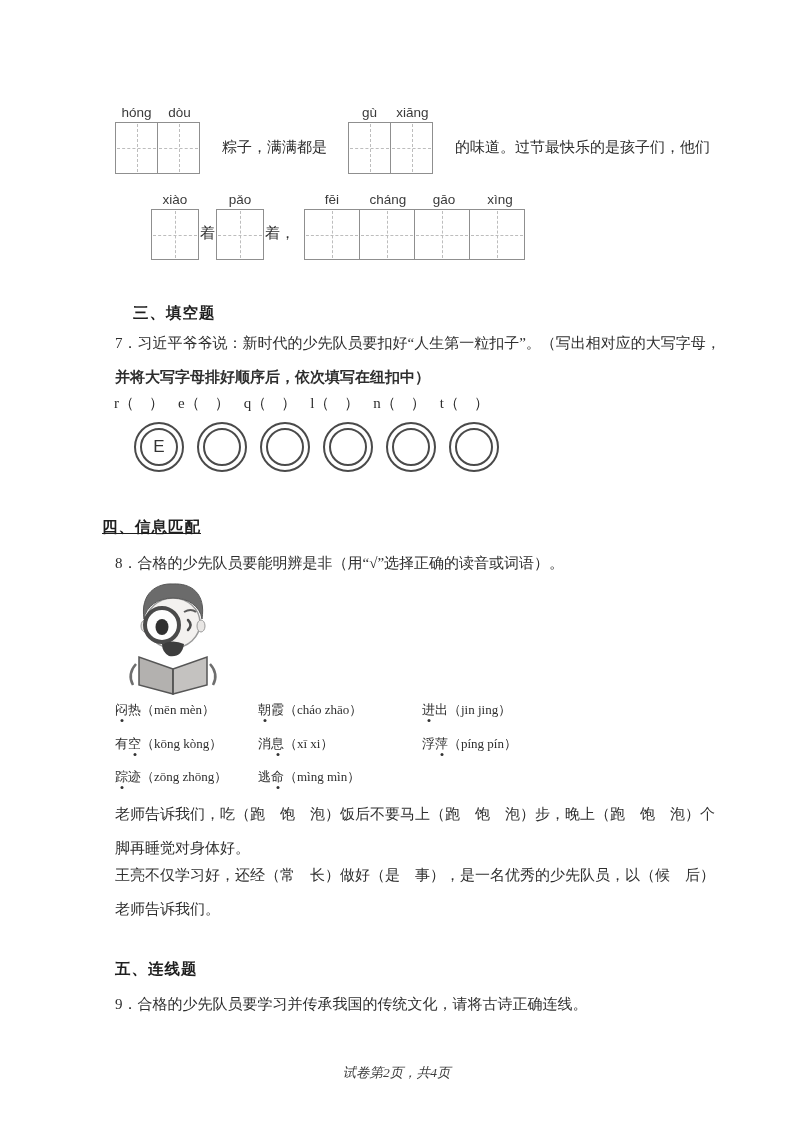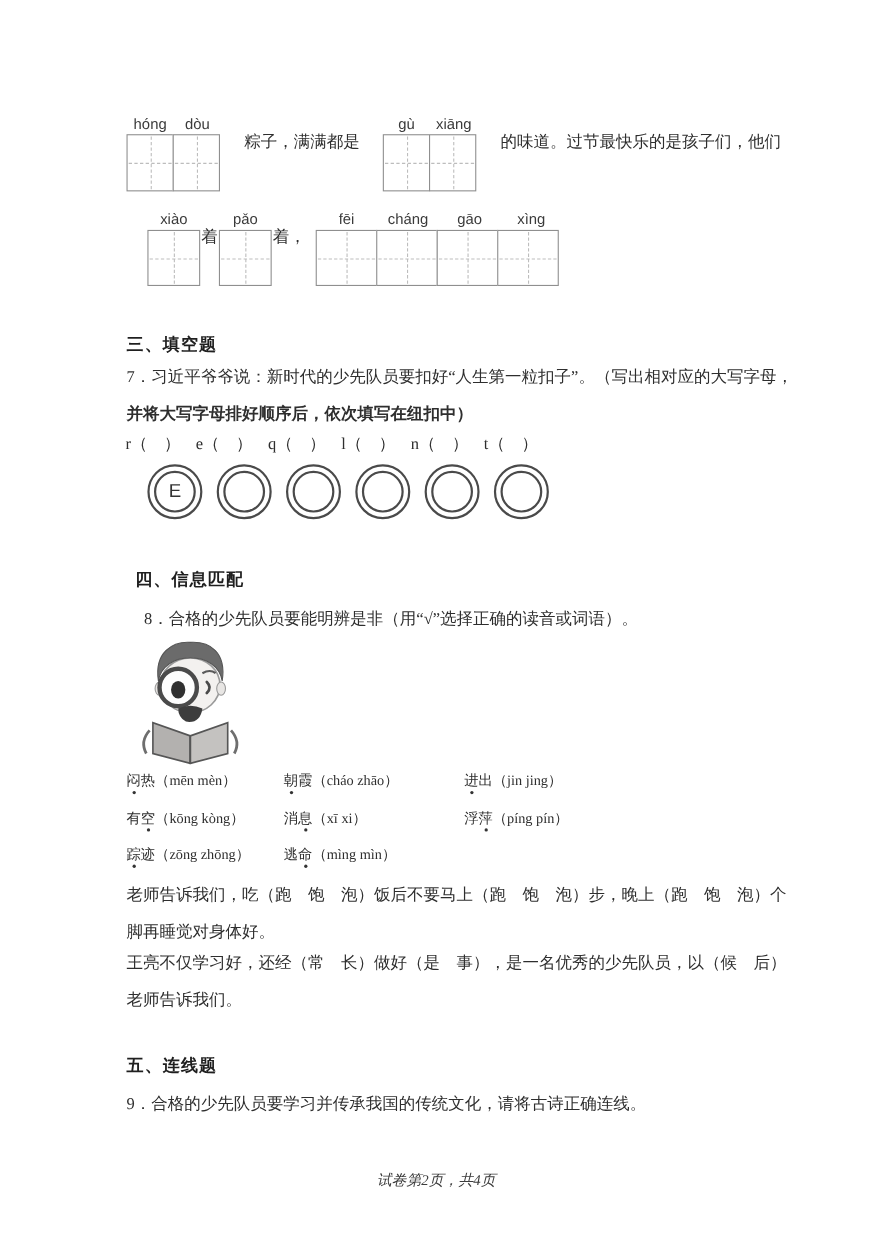--- a/index.html
+++ b/index.html
@@ -5,21 +5,21 @@
   * { margin:0; padding:0; box-sizing:border-box; }
   html,body { background:#fff; }
   .page {
     position:relative; width:793px; height:1122px; background:#ffffff;
     font-family:"Liberation Serif","DejaVu Serif",serif;
     color:#2e2e2e; overflow:hidden;
   }
   .abs { position:absolute; }
 
   
-  .dict-row { display:flex; align-items:center; }
+  .dict-row { display:flex; align-items:flex-end; }
   .box-group { display:flex; flex-direction:column; }
   .py-row { display:flex; height:19px; align-items:flex-end; margin-bottom:2px; }
   .py { display:inline-block; text-align:center;
         font-family:"Liberation Sans","DejaVu Sans",sans-serif;
         font-size:13.5px; color:#3a3a3a; }
   .boxes { display:flex; }
   .tbox { position:relative; border:1px solid #8f8f8f; background:#fff; }
   .tbox + .tbox { margin-left:-1px; }
   .tbox::before { content:""; position:absolute; left:1px; right:1px; top:50%;
                   border-top:1px dashed #bdbdbd; }
@@ -79,21 +79,21 @@
         <span class="py w43">xiāng</span>
       </div>
       <div class="boxes">
         <div class="tbox w43 h52"></div>
         <div class="tbox w43 h52"></div>
       </div>
     </div>
     <span class="dict-text">的味道。过节最快乐的是孩子们，他们</span>
   </div>
 
-  <div class="abs dict-row" style="top:188px; left:115px;padding-left:19px;">
+  <div class="abs dict-row" style="top:188px; left:132px;padding-left:19px;">
     <div class="box-group">
       <div class="py-row">
           <span class="py w48">xiào</span>
         </div>
       <div class="boxes">
           <div class="tbox w48 h51"></div>
         </div>
     </div>
     <span class="dict-text" style="padding:0 1px;">着</span>
     <div class="box-group">
@@ -114,21 +114,21 @@
       </div>
       <div class="boxes">
         <div class="tbox w56 h51"></div>
         <div class="tbox w56 h51"></div>
         <div class="tbox w56 h51"></div>
         <div class="tbox w56 h51"></div>
       </div>
     </div>
   </div>
 
-  <div class="abs sec-heading" style="top:303px; left:115px;">三、填空题</div>
+  <div class="abs sec-heading" style="top:303px; left:133px;">三、填空题</div>
   <div class="abs body-line" style="top:326px; left:115px;">7．习近平爷爷说：新时代的少先队员要扣好“人生第一粒扣子”。（写出相对应的大写字母，</div>
   <div class="abs body-line" style="top:360px; left:115px;font-weight:bold;">并将大写字母排好顺序后，依次填写在纽扣中）</div>
 
   <div class="abs letters-row" style="top:394px; left:114px;">
     <span>r（　）</span>
     <span>e（　）</span>
     <span>q（　）</span>
     <span>l（　）</span>
     <span>n（　）</span>
     <span>t（　）</span>
@@ -148,22 +148,22 @@
         <span class="btn-inner"></span>
       </div>
     <div class="btn-outer">
         <span class="btn-inner"></span>
       </div>
     <div class="btn-outer">
         <span class="btn-inner"></span>
       </div>
   </div>
 
-  <div class="abs sec-heading" style="top:517px; left:123px;">四、信息匹配</div>
-  <div class="abs body-line" style="top:546px; left:115px;margin-left:16px;">8．合格的少先队员要能明辨是非（用“√”选择正确的读音或词语）。</div>
+  <div class="abs sec-heading" style="top:517px; left:102px;text-decoration:underline;">四、信息匹配</div>
+  <div class="abs body-line" style="top:546px; left:115px;">8．合格的少先队员要能明辨是非（用“√”选择正确的读音或词语）。</div>
 
   <div class="abs" style="top:577px; left:112px;">
     <svg width="122" height="118" viewBox="0 0 122 118">
       <ellipse cx="61" cy="46" rx="27" ry="25" fill="#f3f1ef" stroke="#9a9a9a" stroke-width="1.5"></ellipse>
       <path d="M32,42 C28,16 45,6 61,7 C79,6 94,16 90,42 C88,29 76,21 61,21 C46,21 34,29 32,42 Z" fill="#6b6b6b" stroke="#565656" stroke-width="1"></path>
       <ellipse cx="33" cy="49" rx="4" ry="6" fill="#e8e6e4" stroke="#9a9a9a" stroke-width="1"></ellipse>
       <ellipse cx="89" cy="49" rx="4" ry="6" fill="#e8e6e4" stroke="#9a9a9a" stroke-width="1"></ellipse>
       <path d="M72,35 q7,-4 12,0" fill="none" stroke="#5a5a5a" stroke-width="2"></path>
       <path d="M76,43 q5,5 0,10" fill="none" stroke="#4a4a4a" stroke-width="2.5" stroke-linecap="round"></path>
       <circle cx="50" cy="48" r="17" fill="#fdfdfd" stroke="#4a4a4a" stroke-width="4"></circle>

